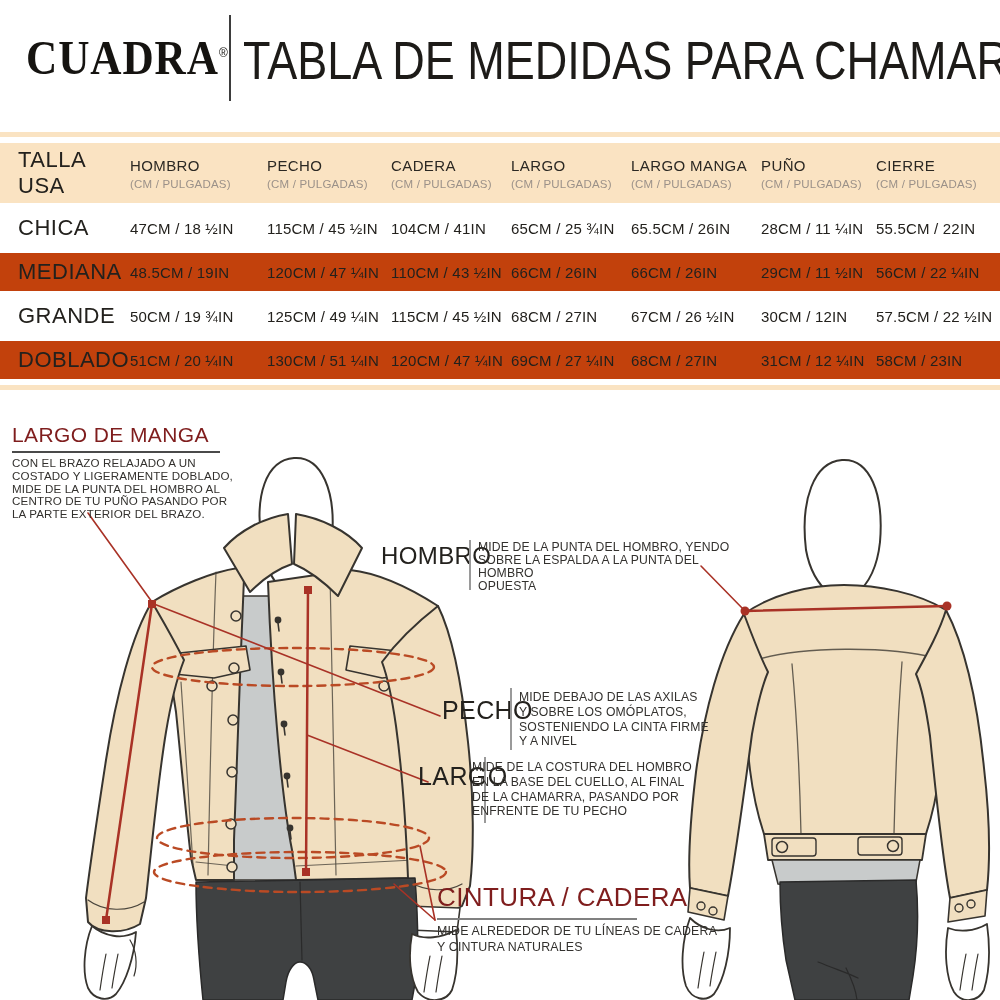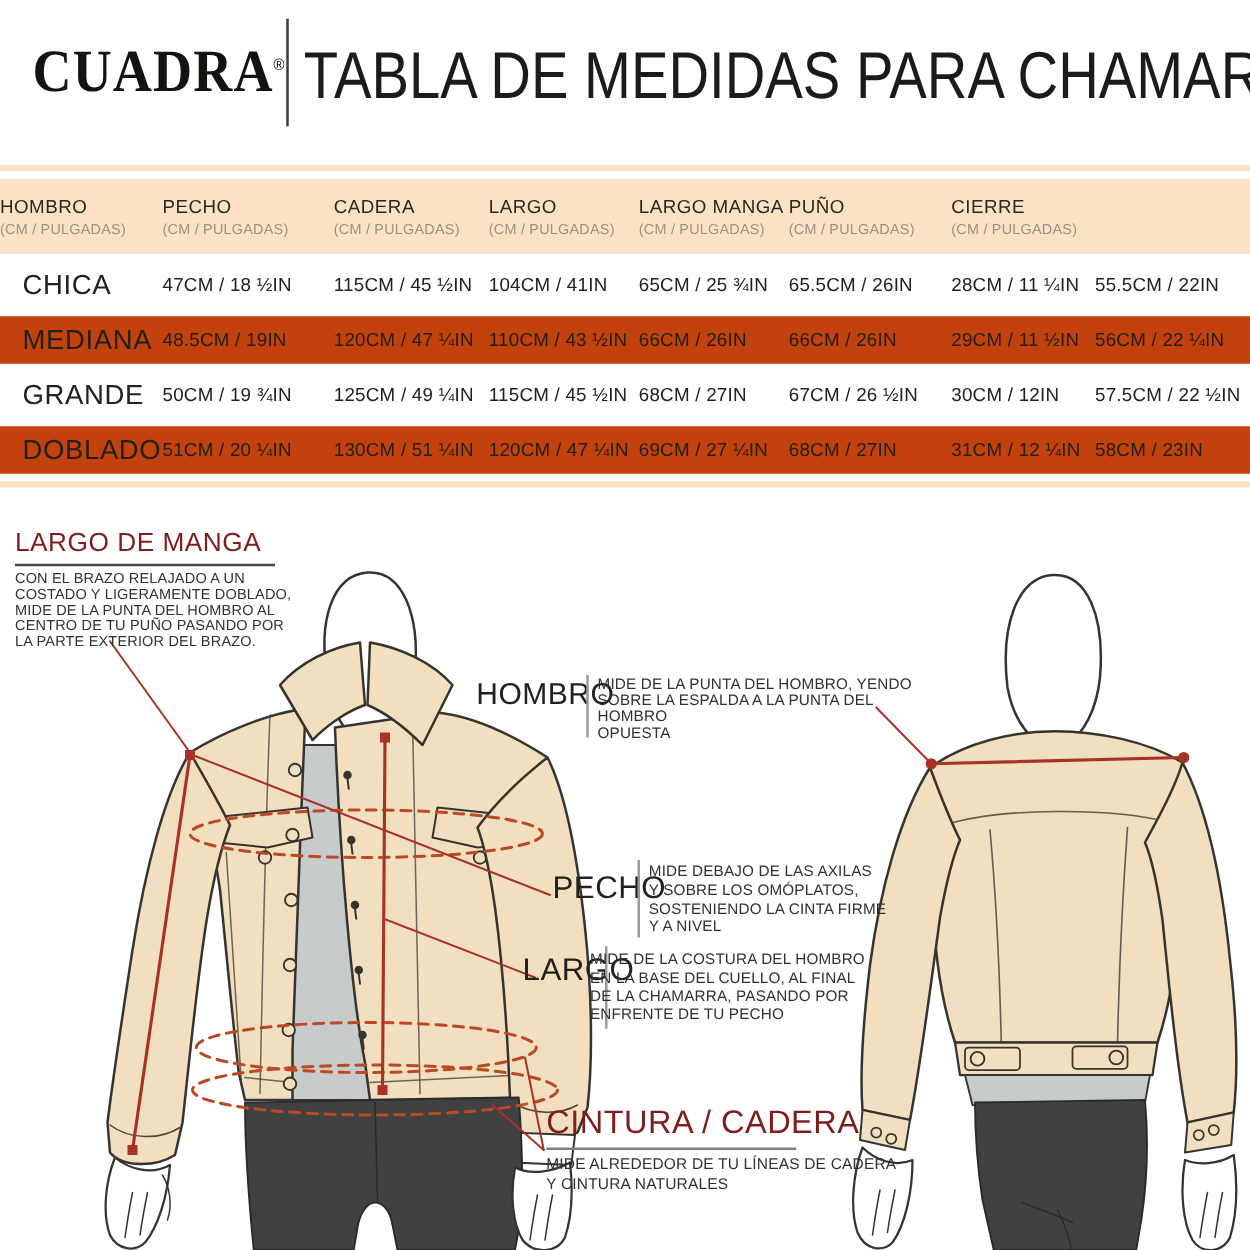--- a/index.html
+++ b/index.html
@@ -57,20 +57,21 @@
 <div id="canvas">
 
   <div class="brand"><span>CUADRA</span><sup>®</sup></div>
   <div class="vbar"></div>
   <div class="page-title">TABLA DE MEDIDAS PARA CHAMARRA</div>
 
   <div class="size-table">
     <div class="band"></div>
 
     <div class="trow header">
+      <div class="size-cell">TALLA USA</div>
       <div class="col-head">
           <span class="col-name">HOMBRO</span>
           <span class="col-unit">(CM / PULGADAS)</span>
         </div>
       <div class="col-head">
           <span class="col-name">PECHO</span>
           <span class="col-unit">(CM / PULGADAS)</span>
         </div>
       <div class="col-head">
           <span class="col-name">CADERA</span>

